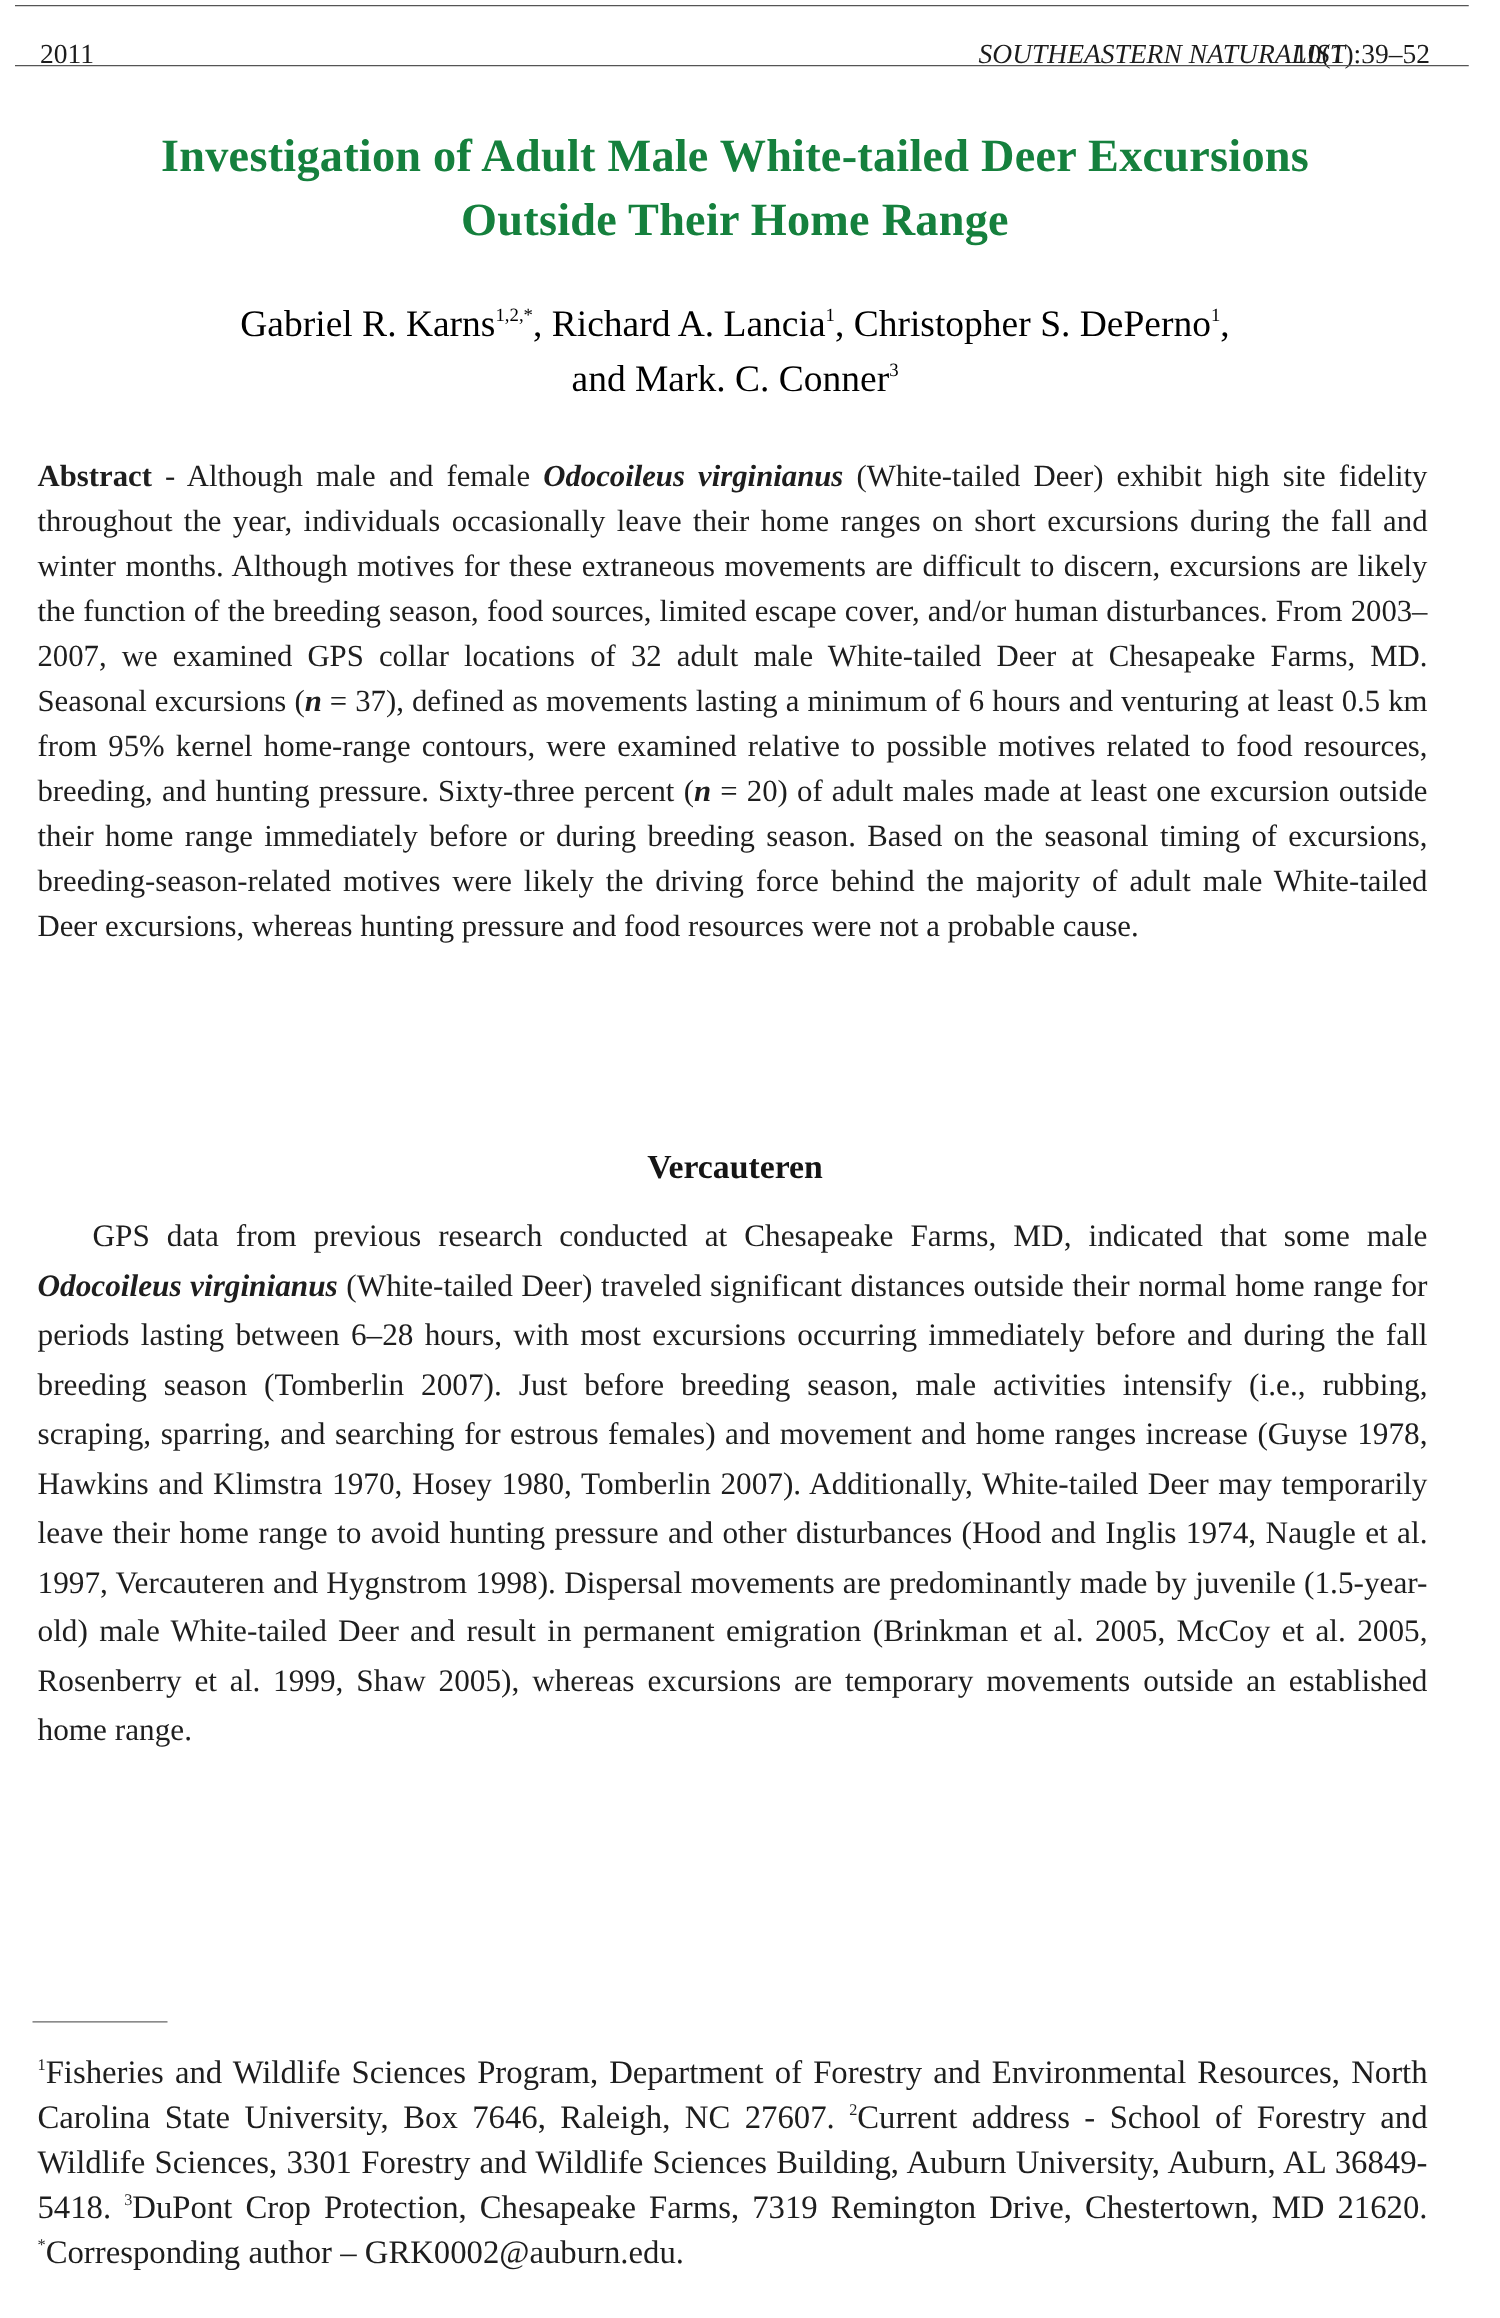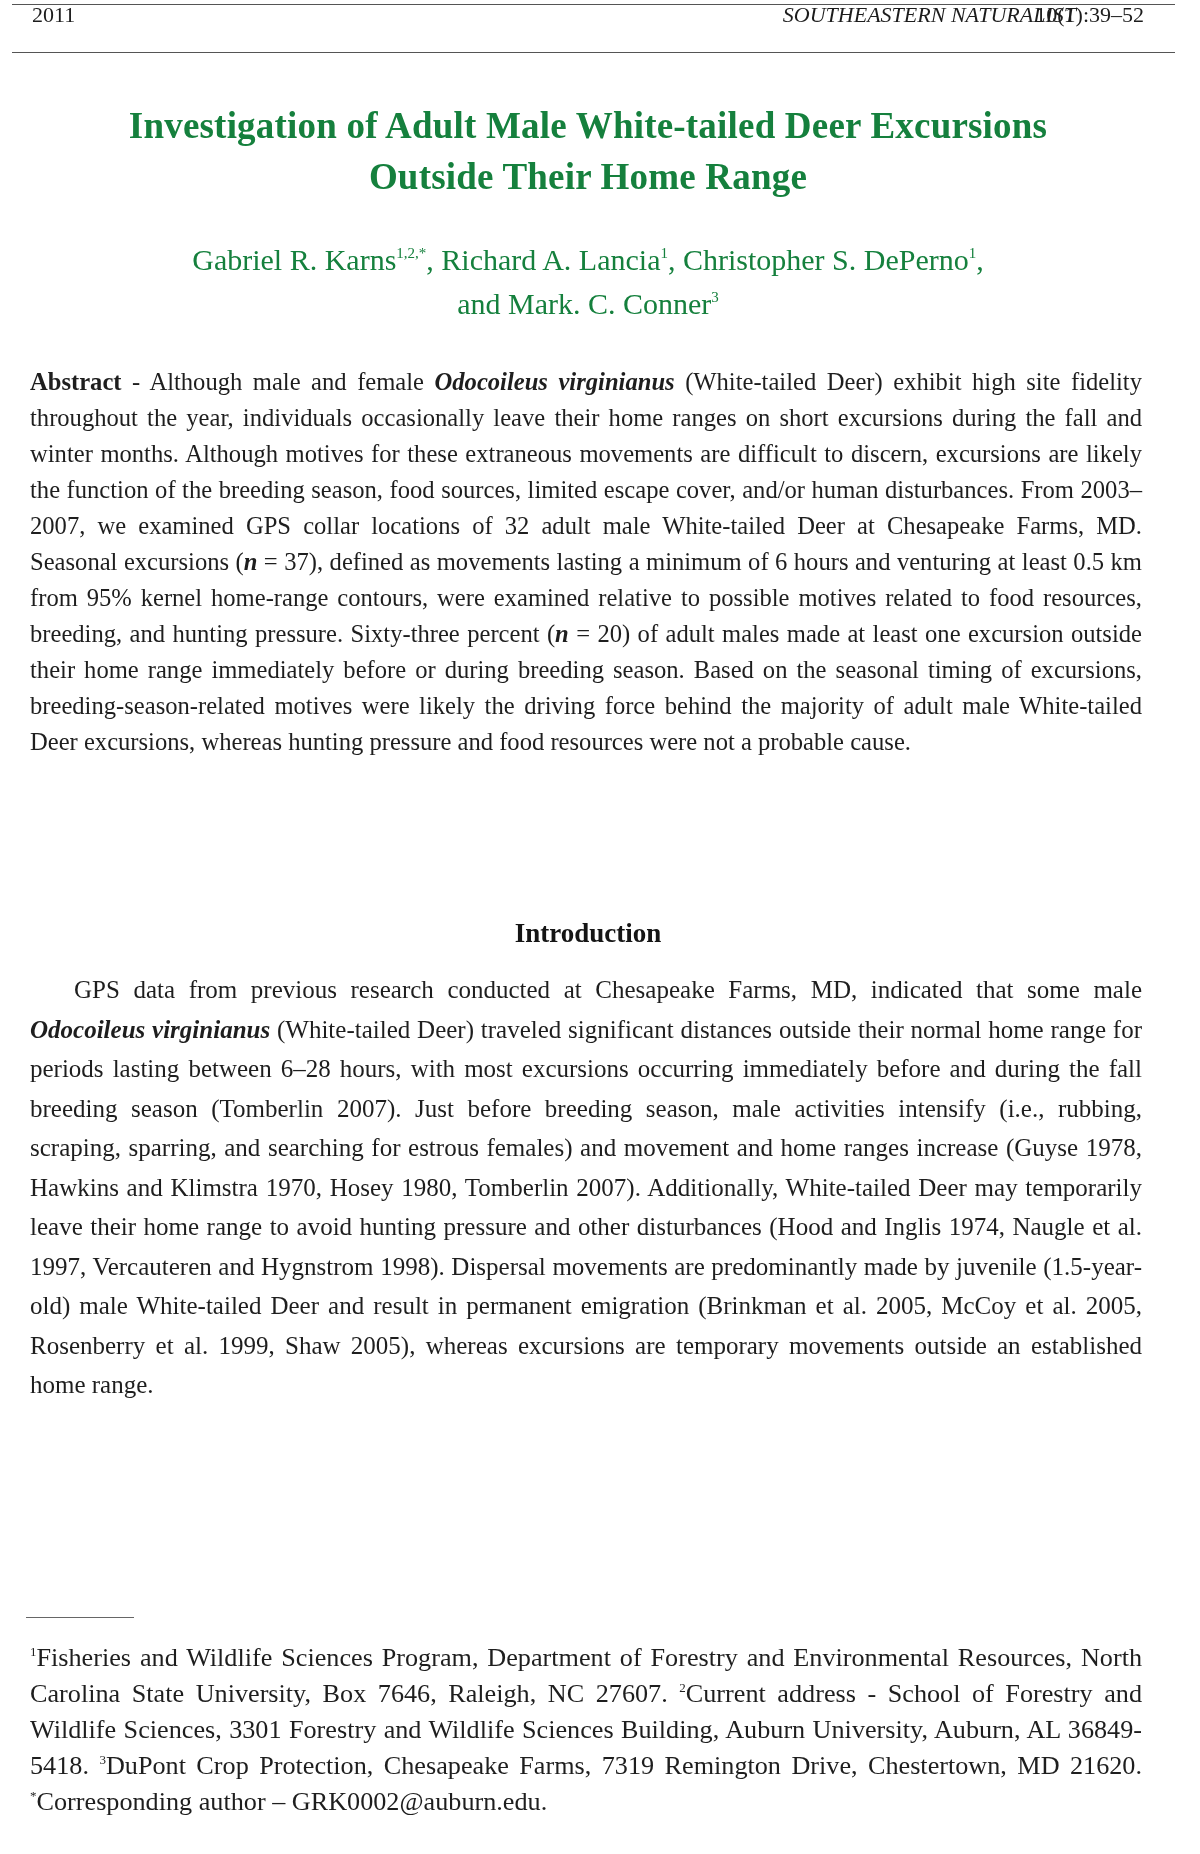--- a/index.html
+++ b/index.html
@@ -4,34 +4,34 @@
 <style>
   html, body { margin: 0; padding: 0; background: #ffffff; }
   body {
     width: 1200px; height: 1854px; position: relative; overflow: hidden;
     font-family: "Liberation Serif", "DejaVu Serif", serif; color: #1c1c1c;
   }
   .rule { position: absolute; height: 1px; background: #555; }
   #rule-top { left: 12px; top: 4px; width: 1163px; }
   #rule-bottom { left: 12px; top: 52px; width: 1163px; }
   .running-head {
-    position: absolute; top: 0; height: 30px; font-size: 22px; line-height: 30px;
+    position: absolute; top: 28px; height: 30px; font-size: 22px; line-height: 30px;
   }
   #rh-year { left: 32px; }
   #rh-journal { left: 0; width: 1076px; text-align: right; font-style: italic; }
   #rh-issue { right: 56px; }
 
   .title {
     position: absolute; left: 0; width: 1176px; text-align: center;
     font-weight: bold; font-size: 37px; line-height: 51px; top: 100px; color: #15803d;
     letter-spacing: 0.2px;
   }
   .authors {
     position: absolute; left: 0; width: 1176px; text-align: center;
-    font-size: 30px; line-height: 44px; top: 238px; color: #15803d;
+    font-size: 30px; line-height: 44px; top: 238px; color: #000000;
   }
   .authors sup { font-size: 15px; vertical-align: 12px; line-height: 0; }
 
   .block {
     position: absolute; left: 30px; width: 1112px;
     text-align: justify; color: #1e1e1e;
   }
   #abstract { top: 364px; font-size: 24.6px; line-height: 36px; }
   #abstract .label { font-weight: bold; }
   .heading {
@@ -63,21 +63,21 @@
   <div>
     <span>Gabriel R. Karns</span><sup>1,2,*</sup><span>, </span><span>Richard A. Lancia</span><sup>1</sup><span>, </span><span>Christopher S. DePerno</span><sup>1</sup><span>,</span>
   </div>
   <div>
     <span>and Mark. C. Conner</span><sup>3</sup>
   </div>
 </div>
 
 <div class="block" id="abstract"><span class="label">Abstract</span><span> - </span><span>Although male and female </span><i>Odocoileus virginianus</i><span> (White-tailed Deer) exhibit high site fidelity throughout the year, individuals occasionally leave their home ranges on short excursions during the fall and winter months. Although motives for these extraneous movements are difficult to discern, excursions are likely the function of the breeding season, food sources, limited escape cover, and/or human disturbances. From 2003–2007, we examined GPS collar locations of 32 adult male White-tailed Deer at Chesapeake Farms, MD. Seasonal excursions (</span><i>n</i><span> = 37), defined as movements lasting a minimum of 6 hours and venturing at least 0.5 km from 95% kernel home-range contours, were examined relative to possible motives related to food resources, breeding, and hunting pressure. Sixty-three percent (</span><i>n</i><span> = 20) of adult males made at least one excursion outside their home range immediately before or during breeding season. Based on the seasonal timing of excursions, breeding-season-related motives were likely the driving force behind the majority of adult male White-tailed Deer excursions, whereas hunting pressure and food resources were not a probable cause.</span></div>
 
-<div class="heading">Introduction</div>
+<div class="heading">Vercauteren</div>
 
 <div class="block" id="intro">
   <p><span>GPS data from previous research conducted at Chesapeake Farms, MD, indicated that some male </span><i>Odocoileus virginianus</i><span> (White-tailed Deer) traveled significant distances outside their normal home range for periods lasting between 6–28 hours, with most excursions occurring immediately before and during the fall breeding season (Tomberlin 2007). Just before breeding season, male activities intensify (i.e., rubbing, scraping, sparring, and searching for estrous females) and movement and home ranges increase (Guyse 1978, Hawkins and Klimstra 1970, Hosey 1980, Tomberlin 2007). Additionally, White-tailed Deer may temporarily leave their home range to avoid hunting pressure and other disturbances (Hood and Inglis 1974, Naugle et al. 1997, Vercauteren and Hygnstrom 1998). Dispersal movements are predominantly made by juvenile (1.5-year-old) male White-tailed Deer and result in permanent emigration (Brinkman et al. 2005, McCoy et al. 2005, Rosenberry et al. 1999, Shaw 2005), whereas excursions are temporary movements outside an established home range.</span></p>
 </div>
 
 <div class="rule" id="footnote-rule"></div>
 
 <div class="block" id="footnotes"><sup>1</sup><span>Fisheries and Wildlife Sciences Program, Department of Forestry and Environmental Resources, North Carolina State University, Box 7646, Raleigh, NC 27607. </span><sup>2</sup><span>Current address - School of Forestry and Wildlife Sciences, 3301 Forestry and Wildlife Sciences Building, Auburn University, Auburn, AL 36849-5418. </span><sup>3</sup><span>DuPont Crop Protection, Chesapeake Farms, 7319 Remington Drive, Chestertown, MD 21620. </span><sup>*</sup><span>Corresponding author – GRK0002@auburn.edu.</span></div>
 
 </body></html>

